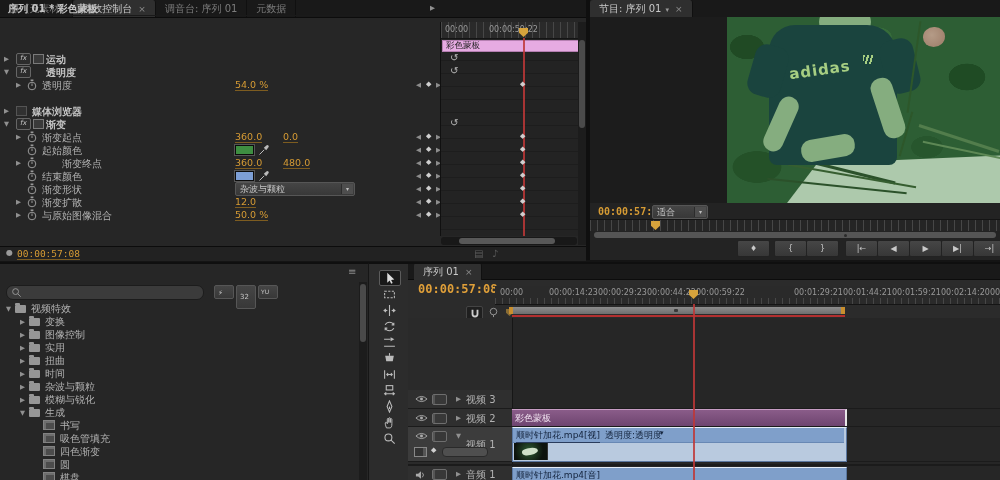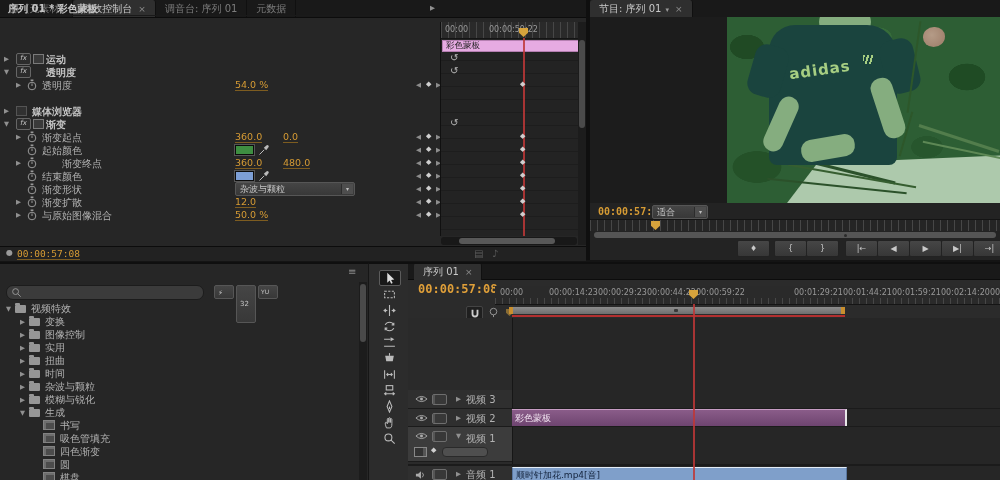--- a/index.html
+++ b/index.html
@@ -339,21 +339,21 @@
   <div class="a" style="left:6px;top:21px;width:196px;height:13px;background:#3b3b3b;border:1px solid #1c1c1c;border-radius:7px;">
     <span class="a" style="left:4px;top:1px;">
         <svg width="11" height="11" viewBox="0 0 12 12">
           <circle cx="5" cy="5" r="3.2" fill="none" stroke="#9a9a9a"></circle>
           <path d="M7.4 7.4 L10.6 10.6" stroke="#9a9a9a"></path>
         </svg>
       </span>
     <input class="a" style="left: 17px; top: 0px; width: 172px; height: 12px; background: transparent; border: none; color: rgb(204, 204, 204); font-size: 9px; outline: none;" value="">
   </div>
   <div class="a dd" style="left:214px;top:21px;width:12px;padding:0 3px;"><span style="font-size:7px;">⚡</span></div>
-  <div class="a dd" style="left:236px;top:21px;width:12px;padding:12px 3px;font-size:7px;"><span>32</span></div>
+  <div class="a dd" style="left:236px;top:21px;width:12px;padding:5px 3px;font-size:7px;"><span>32</span></div>
   <div class="a dd" style="left:258px;top:21px;width:14px;padding:0 2px;font-size:6px;"><span>YU</span></div>
 
   <div class="a" style="left:0;top:38px;width:358px;height:180px;">
     <div class="a" style="left:6px;top:0;"><span class="tw">▼</span><span class="folder"></span><span class="lab">视频特效</span></div>
     <div class="a" style="left:20px;top:13px;"><span class="tw">▶</span><span class="folder"></span><span class="lab">变换</span></div>
     <div class="a" style="left:20px;top:26px;"><span class="tw">▶</span><span class="folder"></span><span class="lab">图像控制</span></div>
     <div class="a" style="left:20px;top:39px;"><span class="tw">▶</span><span class="folder"></span><span class="lab">实用</span></div>
     <div class="a" style="left:20px;top:52px;"><span class="tw">▶</span><span class="folder"></span><span class="lab">扭曲</span></div>
     <div class="a" style="left:20px;top:65px;"><span class="tw">▶</span><span class="folder"></span><span class="lab">时间</span></div>
     <div class="a" style="left:20px;top:78px;"><span class="tw">▶</span><span class="folder"></span><span class="lab">杂波与颗粒</span></div>
@@ -513,24 +513,36 @@
 
   <div class="a rowline" style="left:0;top:163px;width:104px;height:34px;background:#3c3c3c;">
     <span class="a" style="left:7px;top:5px;">
         <svg width="13" height="8" viewBox="0 0 14 8">
           <path d="M1 4 Q7 -1.5 13 4 Q7 9.5 1 4 Z" fill="none" stroke="#aaa"></path>
           <circle cx="7" cy="4" r="1.6" fill="#aaa"></circle>
         </svg>
       </span>
     <span class="a syncb" style="left:24px;top:4px;"></span>
     <span class="a tw" style="left:48px;top:5px;">▼</span>
-    <span class="a lab" style="left:58px;top:5px;text-align:right;">视频 1</span>
+    <span class="a lab" style="left:58px;top:11px;text-align:right;">视频 1</span>
     <span class="a" style="left:6px;top:20px;width:11px;height:8px;border:1px solid #888;background:#333;box-shadow:inset -3px 0 0 #555;"></span>
     <span class="a kf" style="left:23px;top:19px;">◆</span>
     <span class="a" style="left:34px;top:20px;width:44px;height:8px;background:#4f4f4f;border-radius:4px;border:1px solid #2a2a2a;"></span>
+  </div>
+  <div class="a rowline" style="left:104px;top:163px;width:488px;height:34px;">
+    <div class="a" style="left:0;top:0;width:333px;height:33px;background:#b9cadf;border:1px solid #5a77a0;border-top:1px solid #e4edf7;">
+      <div class="a" style="left:0;top:0;width:331px;height:14px;background:#7f9fca;border-bottom:1px solid #6888b4;">
+        <span class="a clipname und" style="left:3px;top:1px;">顺时针加花.mp4[视]</span>
+        <span class="a clipname" style="left:92px;top:1px;">透明度:透明度</span>
+        <span class="a clipname" style="left:147px;top:1px;font-size:7px;">▾</span>
+      </div>
+      <div class="a" style="left:1px;top:15px;width:33px;height:17px;background:radial-gradient(circle at 45% 45%,#2e5c33,#0d130d 70%);border-right:1px solid #333;">
+        <div class="a" style="left:8px;top:5px;width:16px;height:7px;background:#cfe0c8;border-radius:40% 60% 50% 50%;transform:rotate(-12deg);"></div>
+      </div>
+    </div>
   </div>
 
   <div class="a rowline" style="left:0;top:200px;width:104px;height:16px;background:#2f2f2f;border-top:2px solid #1b1b1b;">
     <span class="a" style="left:7px;top:4px;">
         <svg width="11" height="10" viewBox="0 0 12 10">
           <path d="M1 3.5 H3.5 L6.5 1 V9 L3.5 6.5 H1 Z" fill="#aaa"></path>
           <path d="M8 2.5 A3.5 3.5 0 0 1 8 7.5" stroke="#aaa" fill="none"></path>
         </svg>
       </span>
     <span class="a syncb" style="left:24px;top:3px;"></span>

